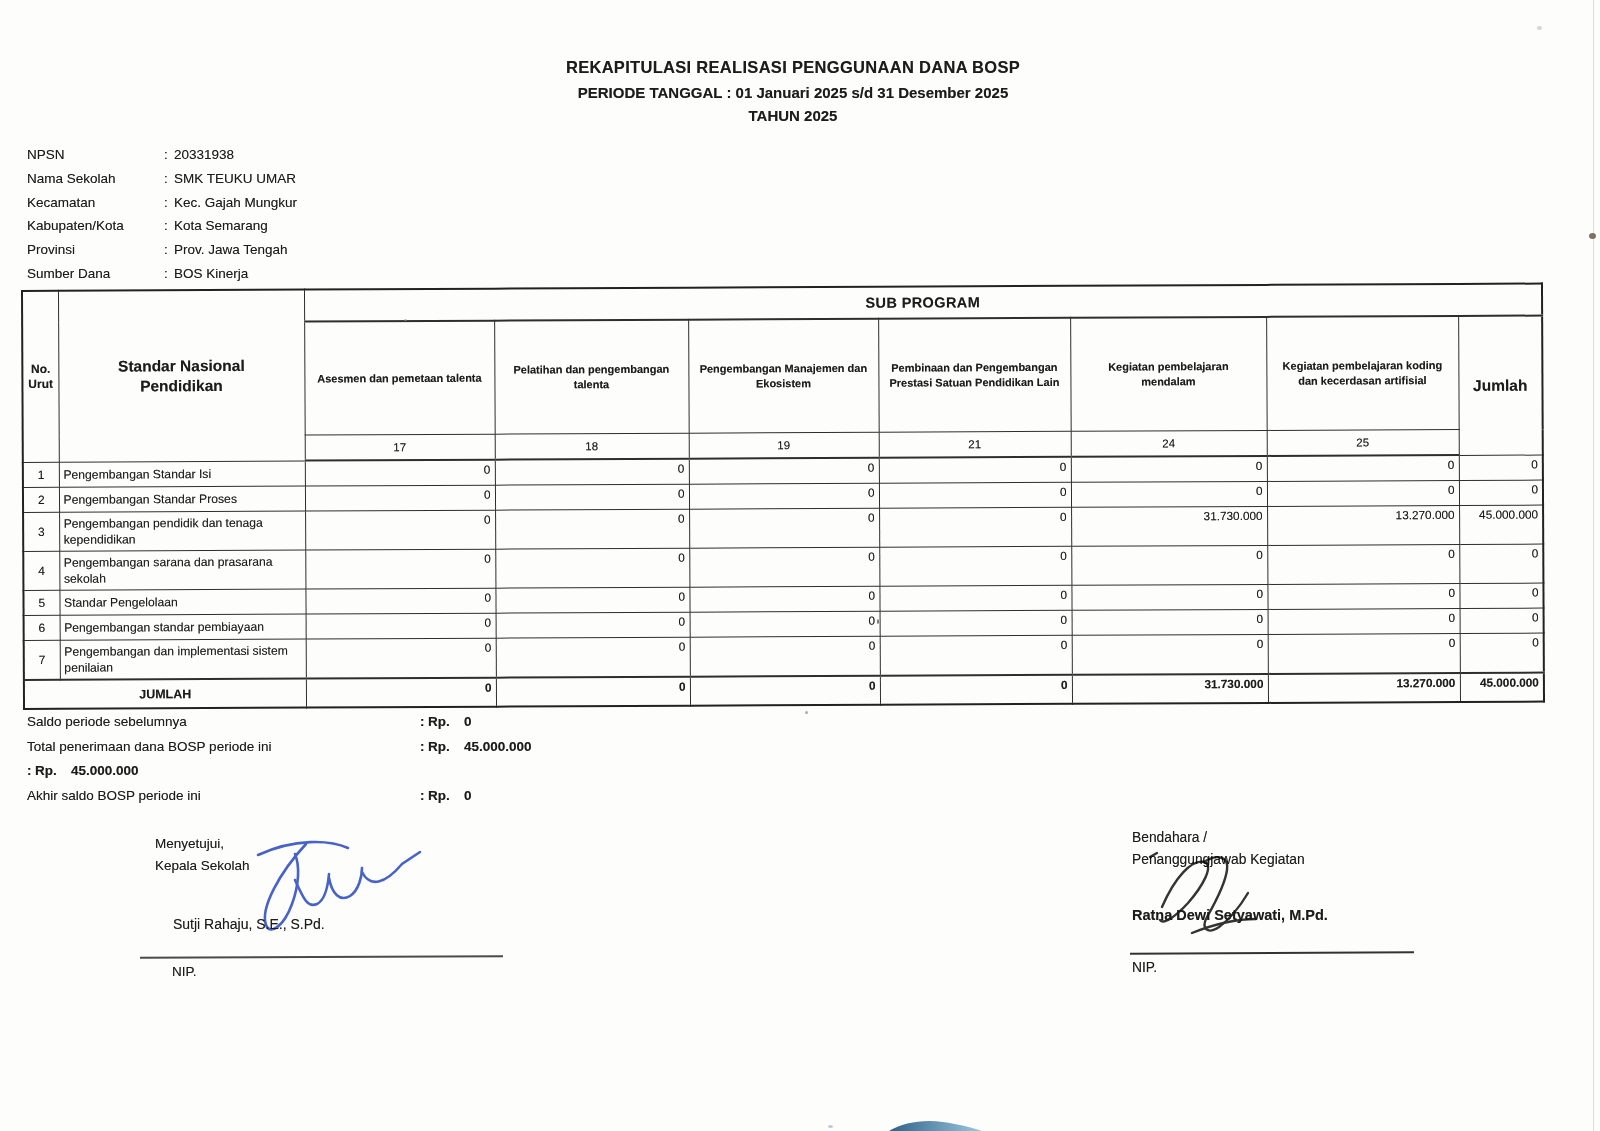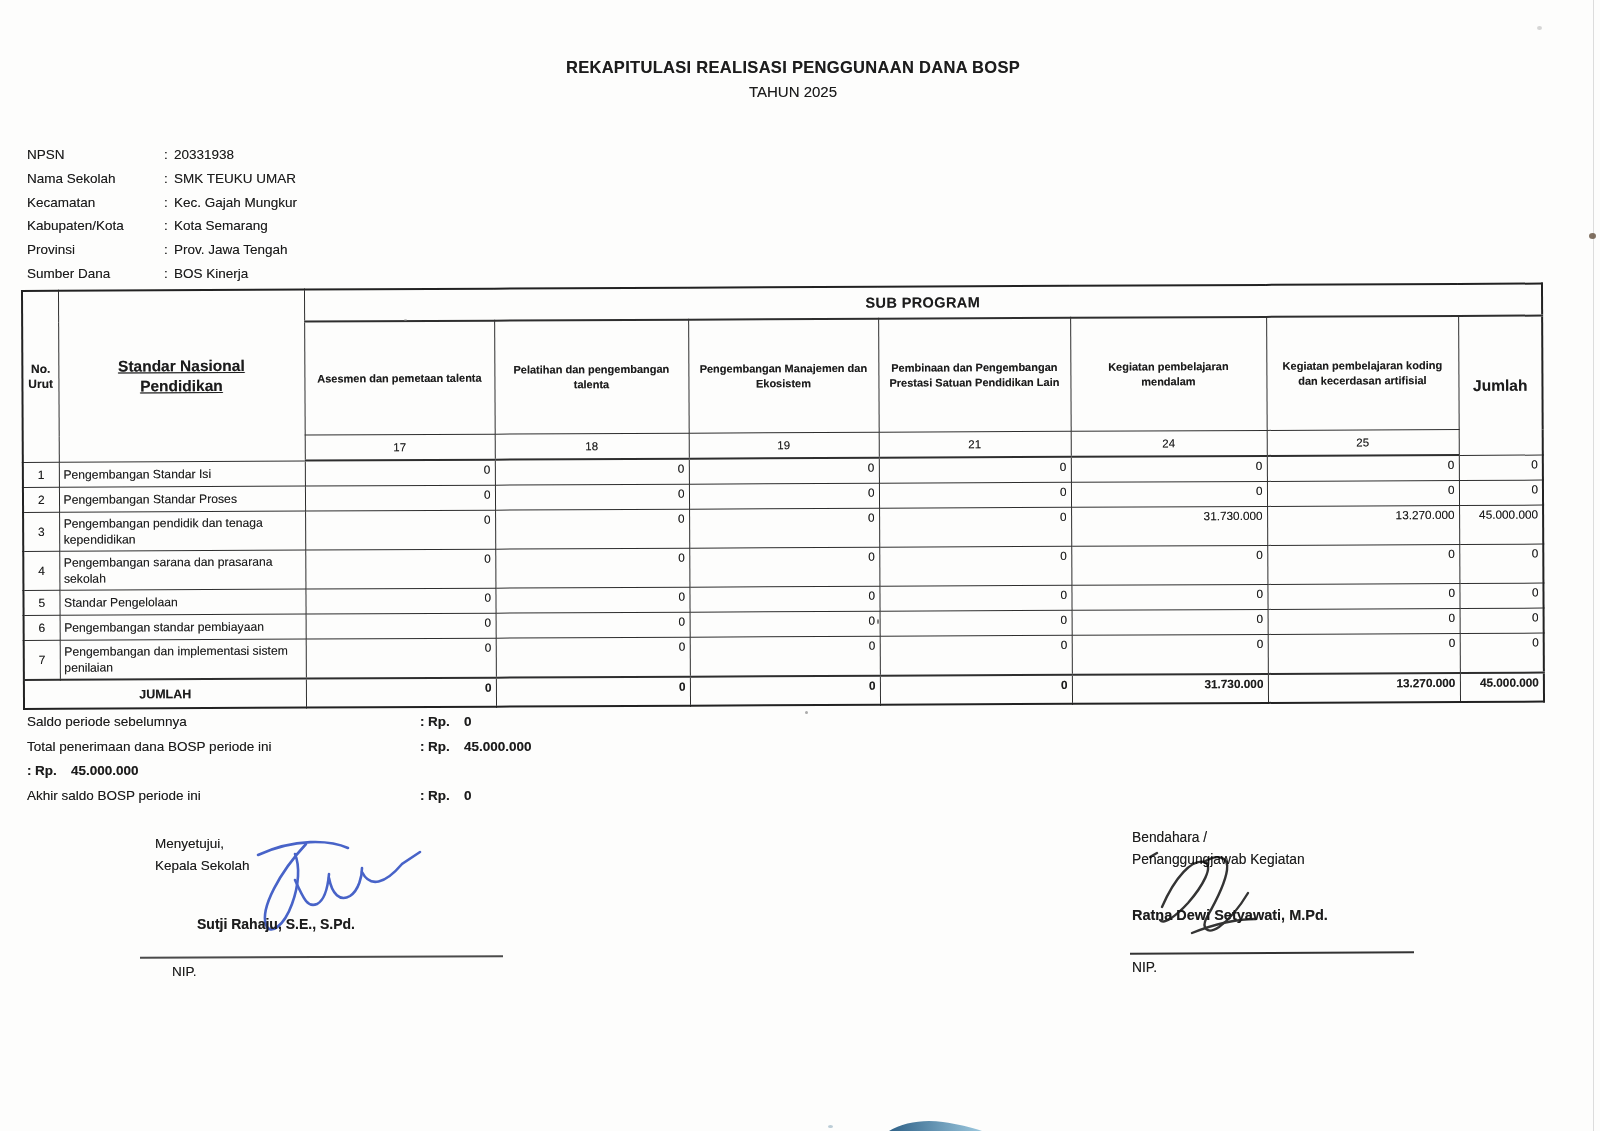--- a/index.html
+++ b/index.html
@@ -9,37 +9,37 @@
     font-family:"Liberation Sans", sans-serif;
     -webkit-font-smoothing:antialiased;
   }
   .abs{position:absolute;}
   .scan-text{text-shadow:0 0 .4px rgba(20,20,20,.45);}
 
   
   .title-wrap{left:4px;top:58px;width:1578px;text-align:center;}
   .title-1{font-size:16.5px;font-weight:bold;letter-spacing:.3px;}
   .title-2{font-size:15px;font-weight:bold;margin-top:7px;}
-  .title-3{font-size:15px;font-weight:normal;margin-top:6px;}
+  .title-3{font-size:15px;font-weight:bold;margin-top:6px;}
 
   
   .info-block{left:27px;top:147px;font-size:13.5px;}
   .info-row{display:flex;height:23.8px;align-items:flex-start;}
   .info-label{width:137px;flex:none;}
   .info-colon{width:10px;flex:none;}
   .info-value{white-space:nowrap;}
 
   
   .table-wrap{left:22px;top:287px;transform:rotate(-0.28deg);transform-origin:40% 50%;}
   table.main{border-collapse:collapse;table-layout:fixed;width:1520px;background:transparent;}
   table.main td, table.main th{border:1px solid #2e2e2e;padding:0;overflow:hidden;}
   table.main{border:2px solid #222;}
   .th-no{font-size:12px;font-weight:bold;line-height:1.2;}
   .th-snp{font-size:15.5px;font-weight:bold;}
-  .snp-inner{width:175px;margin:0 auto;line-height:1.25;text-decoration:underline;}
+  .snp-inner{width:175px;margin:0 auto;line-height:1.25;}
   .th-subprogram{font-size:14.5px;font-weight:bold;letter-spacing:.4px;height:30px;border-bottom-width:2px !important;}
   .th-col{font-size:11px;font-weight:bold;line-height:1.35;padding:0 10px !important;height:112px;vertical-align:middle;}
   .th-jumlah{font-size:15.5px;font-weight:bold;}
   .tr-codes td{font-size:11.5px;text-align:center;height:24px;border-bottom-width:2px !important;}
   .c-no{text-align:center;font-size:12px;vertical-align:middle;}
   .c-label{font-size:12.2px;padding:2px 4px 0 4px !important;vertical-align:middle;line-height:1.3;}
   .c-val{font-size:11.8px;text-align:right;vertical-align:top;padding:2px 4px 0 0 !important;}
   .h1{height:25px;} .h2{height:39px;} .h3{height:40px;}
   .tr-total td{border-top-width:2px !important;}
   .c-total-label{text-align:center;font-size:12.5px;font-weight:bold;vertical-align:middle;height:27px;}
@@ -48,39 +48,40 @@
   
   .summary-block{left:27px;top:714px;font-size:13.5px;}
   .summary-row{display:flex;height:24.6px;}
   .summary-label{width:393px;flex:none;}
   .summary-colon{width:8px;flex:none;font-weight:bold;}
   .summary-rp{width:36px;flex:none;font-weight:bold;}
   .summary-value{font-weight:bold;}
 
   
   .sig-left-head{left:155px;top:833px;font-size:13.5px;line-height:22px;}
-  .sig-left-name{left:173px;top:916px;font-size:14px;font-weight:bold;white-space:nowrap;margin-left:24px;}
+  .sig-left-name{left:173px;top:916px;font-size:14px;font-weight:normal;white-space:nowrap;}
   .sig-left-line{left:140px;top:956px;width:363px;height:2px;background:#4a4a4a;transform:rotate(-0.2deg);}
   .sig-left-nip{left:172px;top:964px;font-size:13.5px;}
   .sig-right-head{left:1132px;top:827px;font-size:13.8px;line-height:22px;}
   .sig-right-name{left:1132px;top:907px;font-size:14.5px;font-weight:bold;white-space:nowrap;}
   .sig-right-line{left:1130px;top:952px;width:284px;height:2px;background:#333;transform:rotate(-0.3deg);}
   .sig-right-nip{left:1132px;top:960px;font-size:13.8px;}
 
   .ink{mix-blend-mode:multiply;}
 
   
   .edge-line{left:1593px;top:0;width:1px;height:1131px;background:#dcdcdc;}
   .speck{border-radius:50%;}
 </style>
 </head>
 <body>
 
 <div class="abs title-wrap scan-text">
   <div class="title-1">REKAPITULASI REALISASI PENGGUNAAN DANA BOSP</div>
+  <div class="title-2">PERIODE TANGGAL : 01 Januari 2025 s/d 31 Desember 2025</div>
   <div class="title-3">TAHUN 2025</div>
 </div>
 
 <div class="abs info-block scan-text">
   <div class="info-row">
     <span class="info-label">NPSN</span>
     <span class="info-colon">:</span>
     <span class="info-value">20331938</span>
   </div>
   <div class="info-row">

